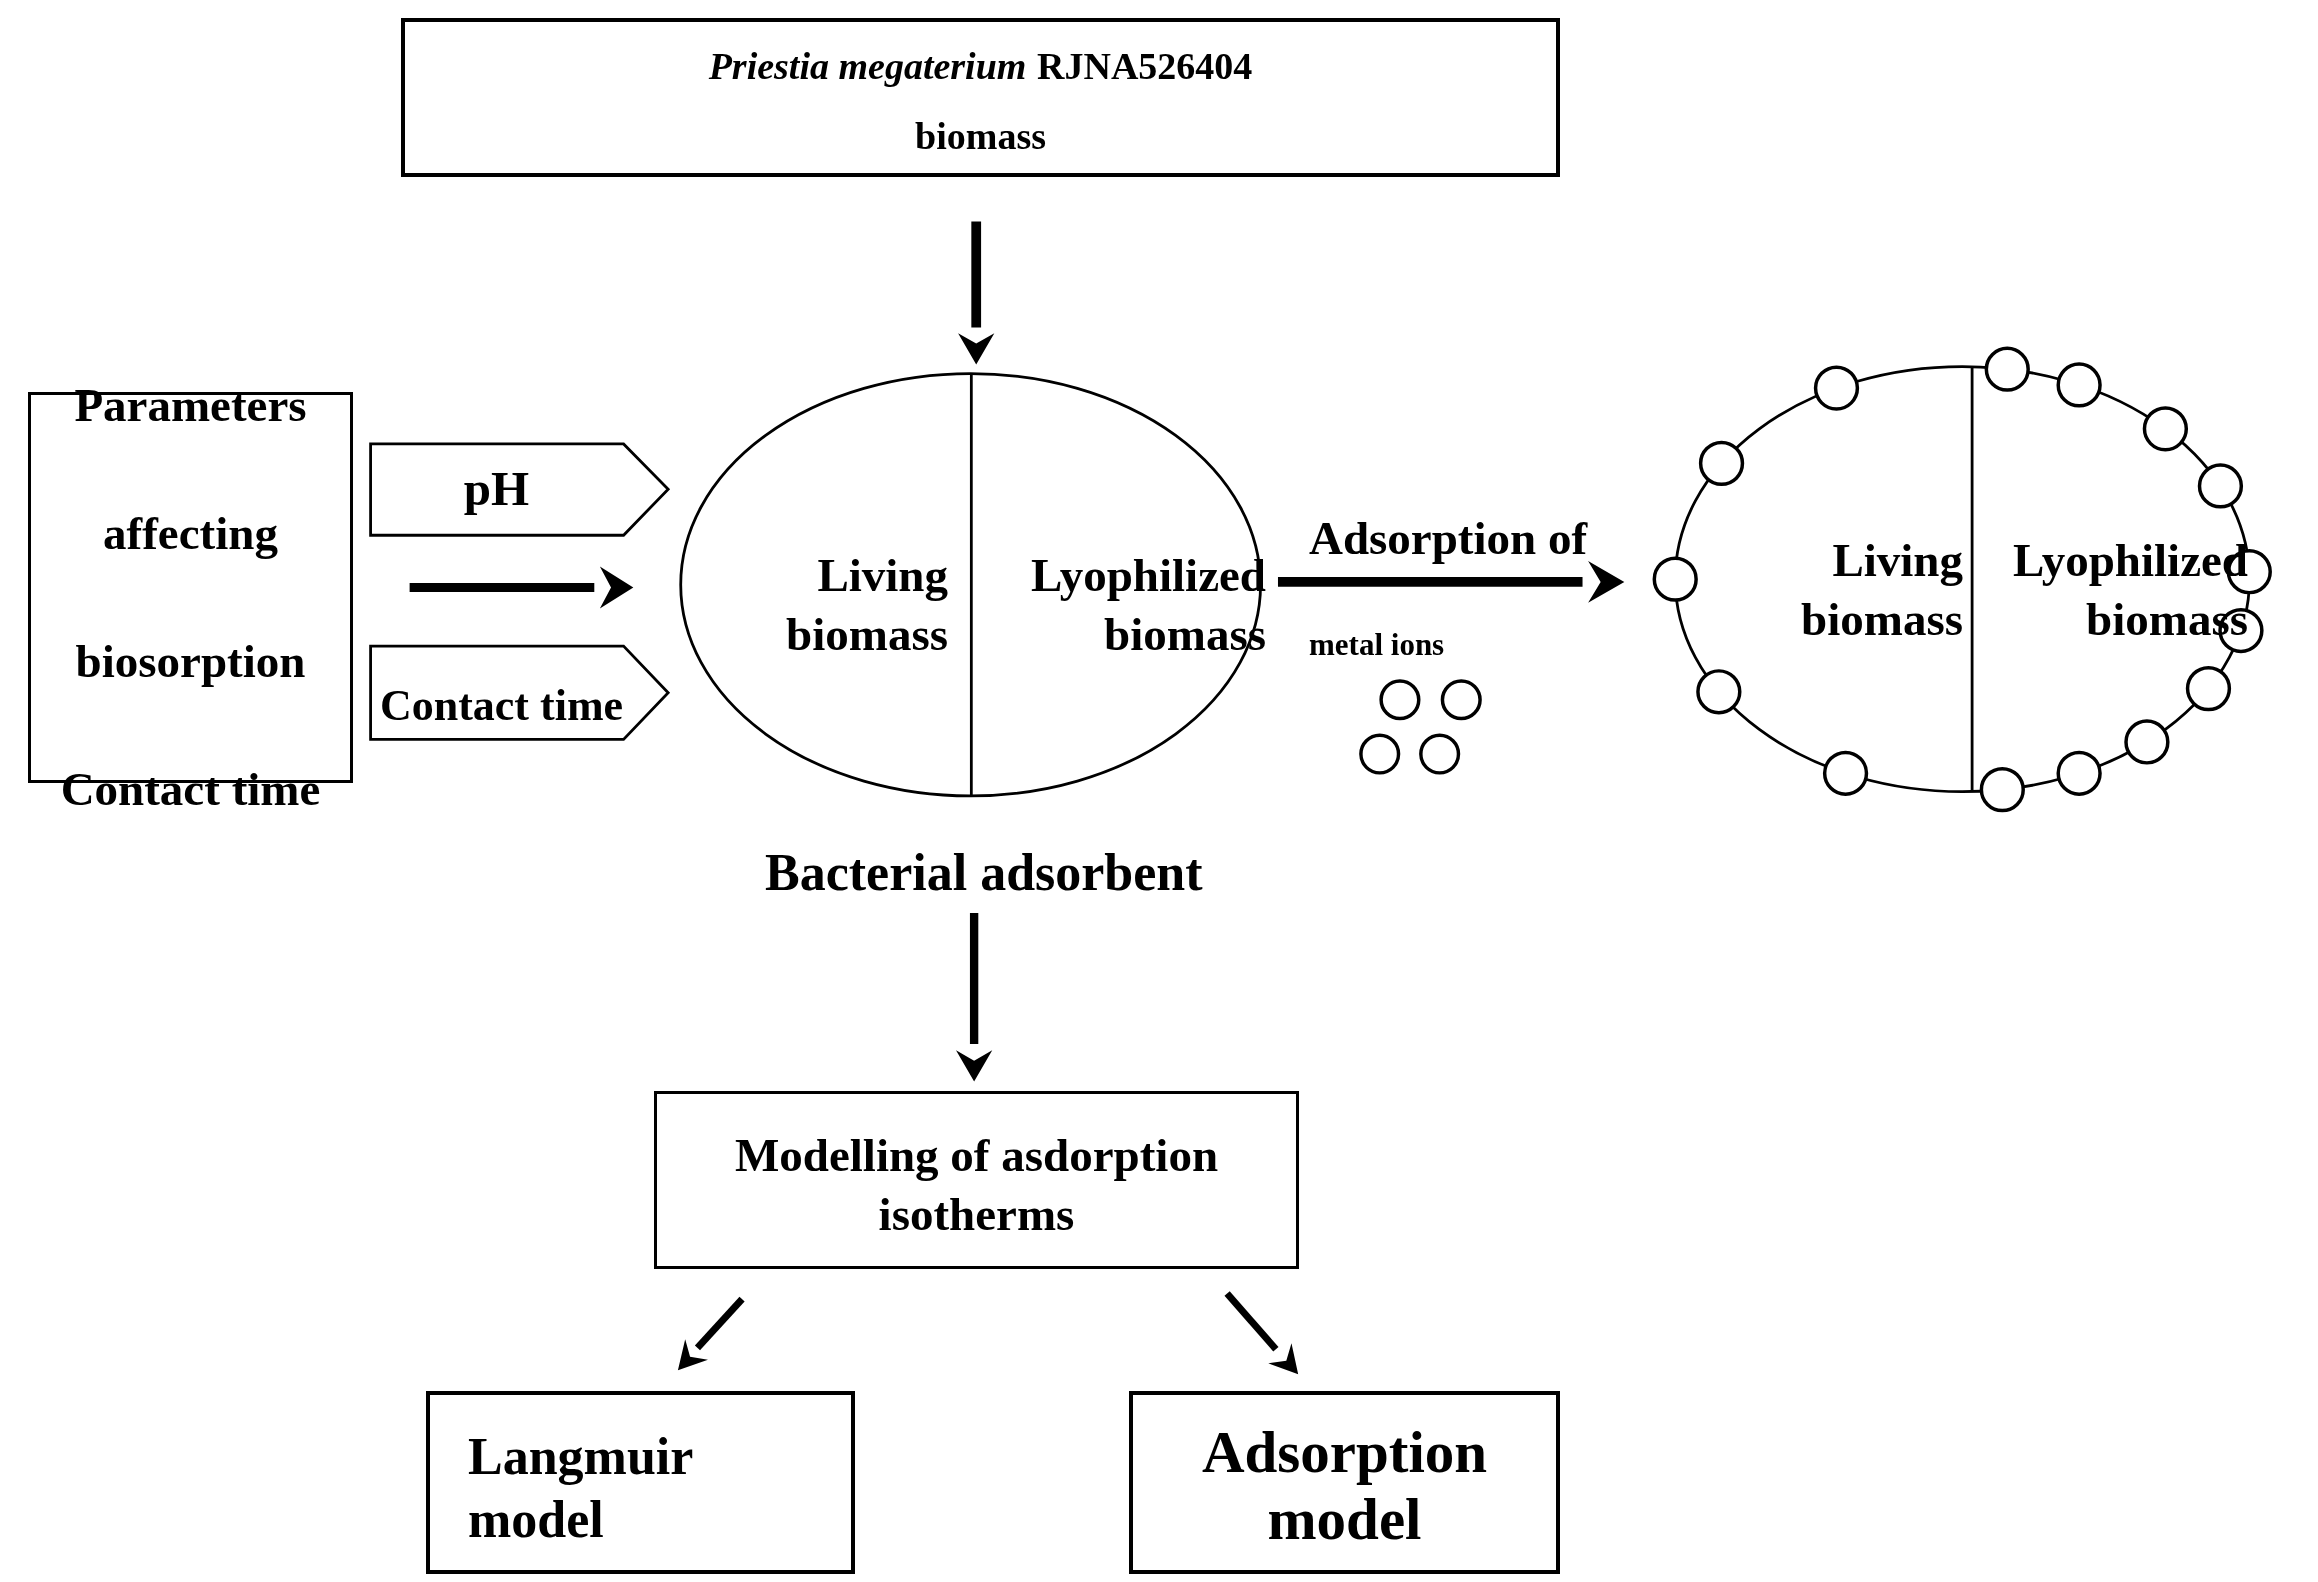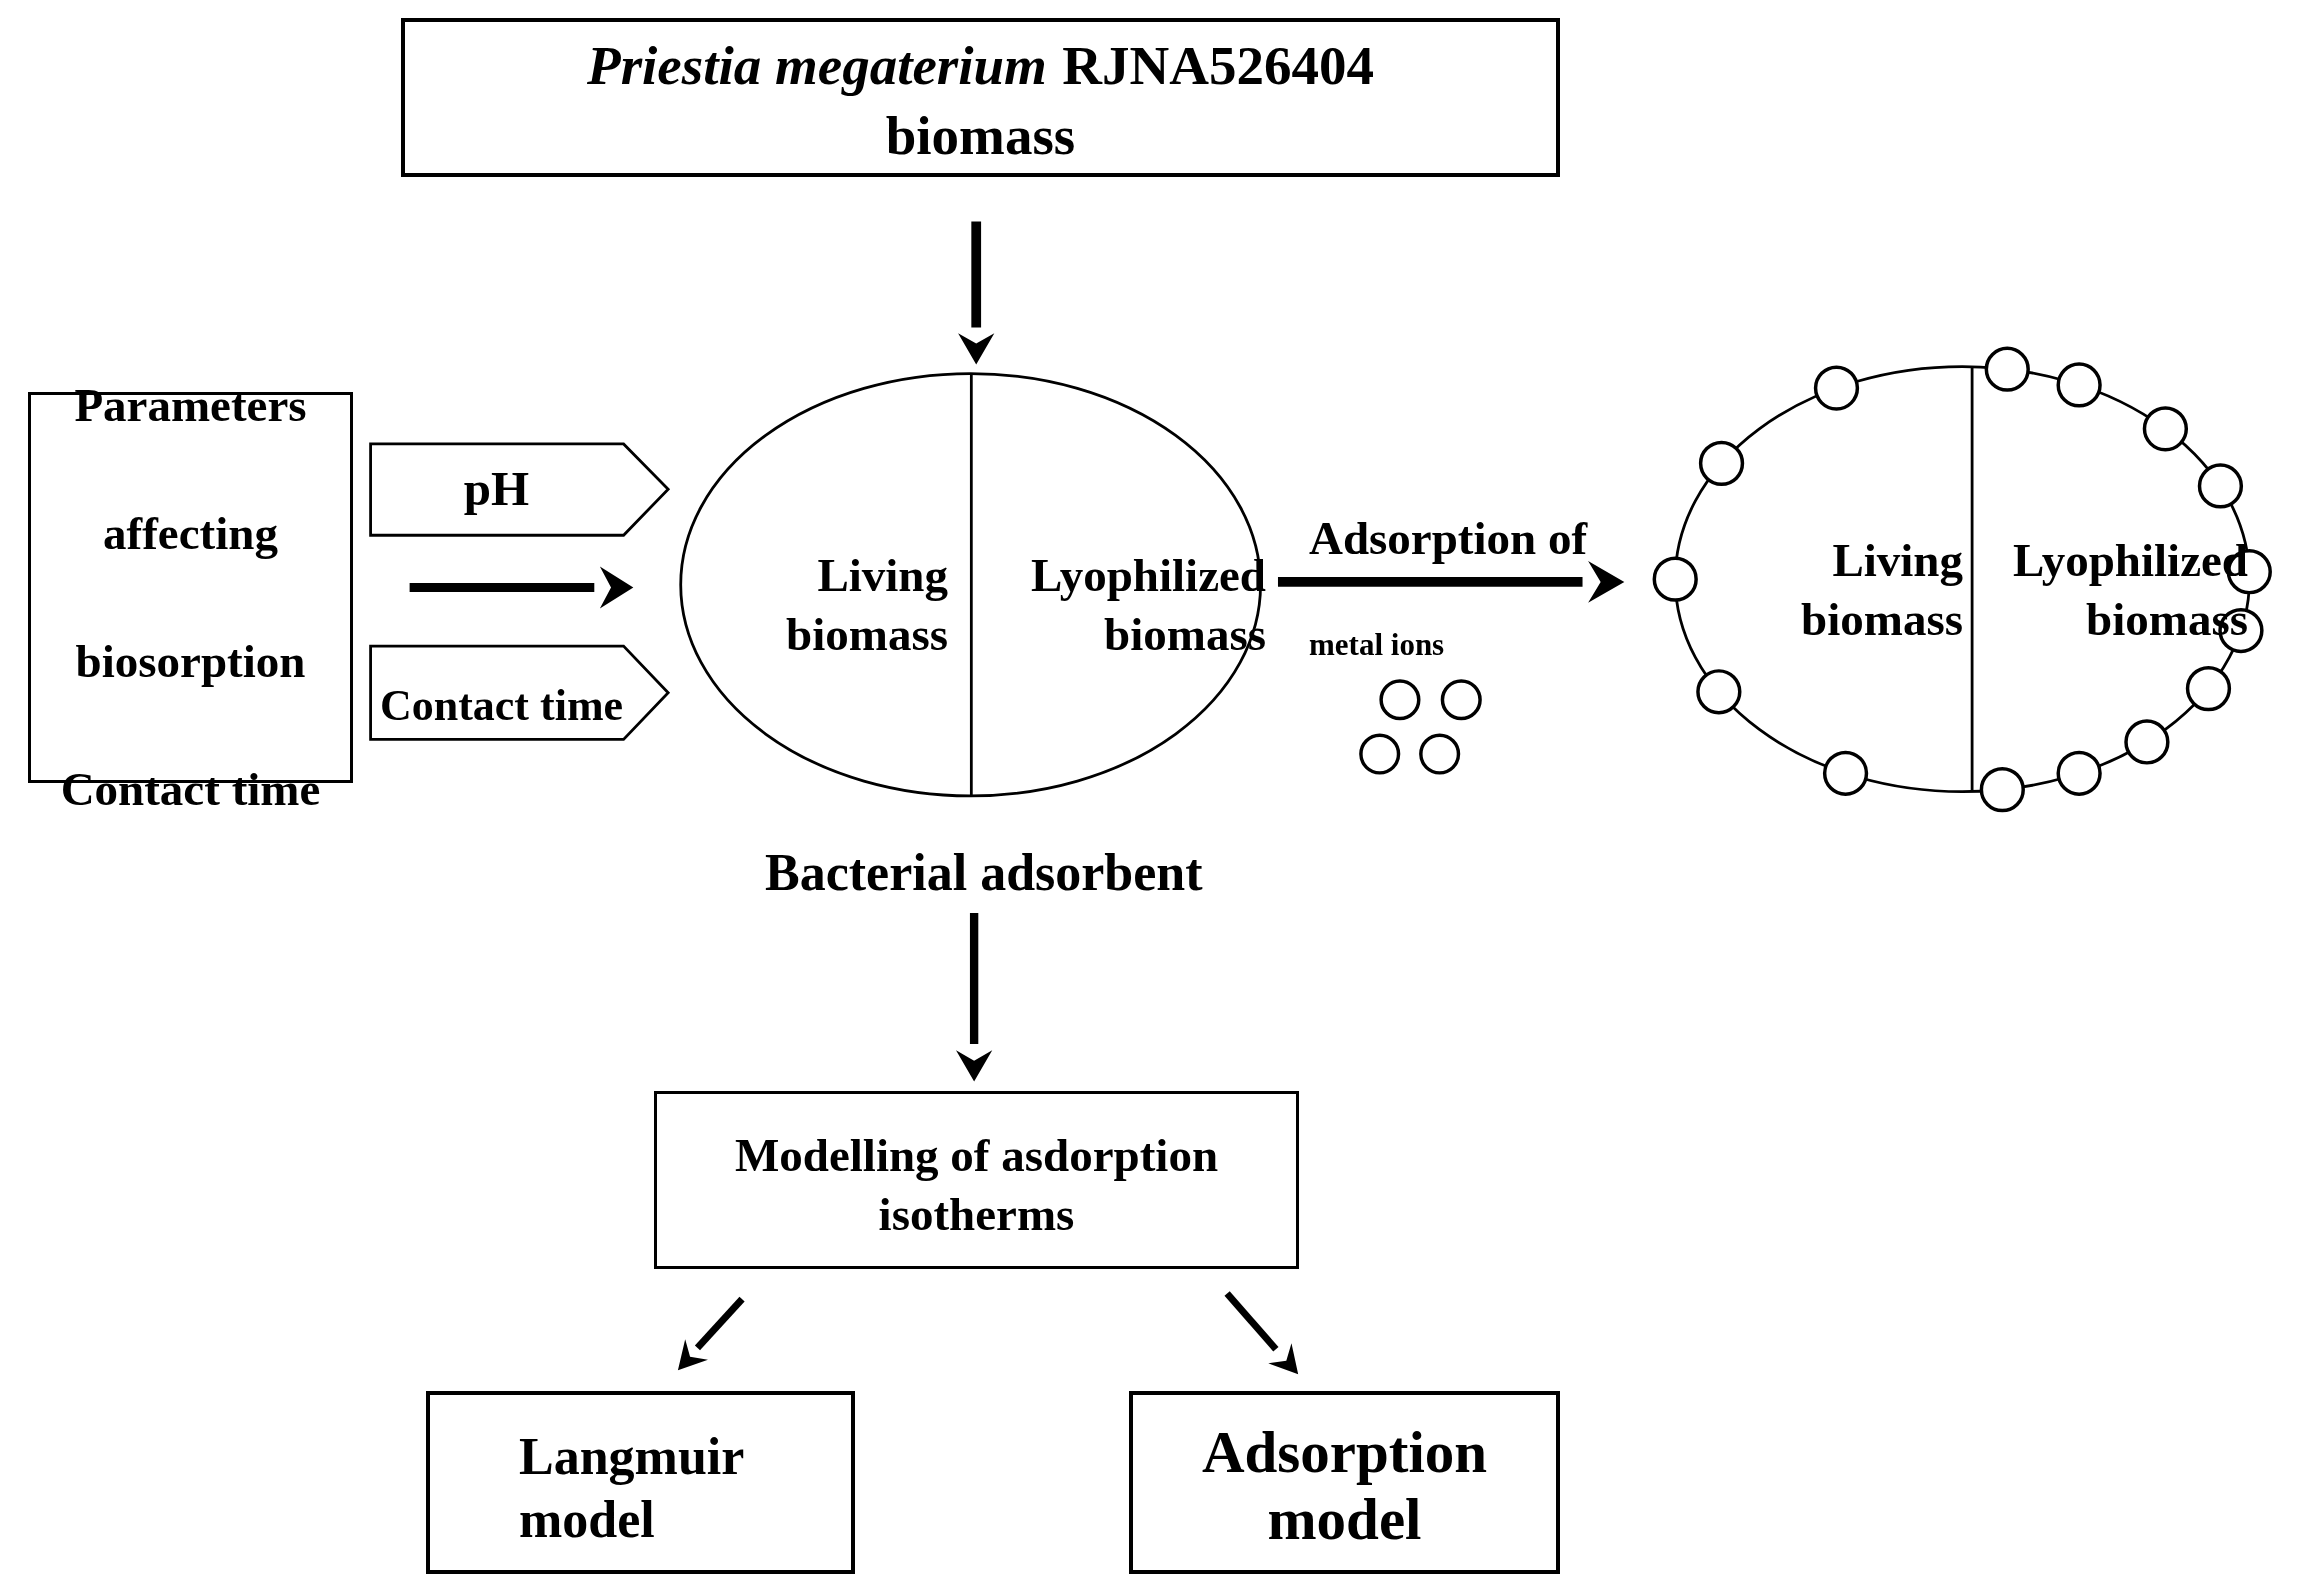--- a/index.html
+++ b/index.html
@@ -24,21 +24,21 @@
     background:#ffffff;
     border:3.5px solid var(--ink,#000000);
     display:flex; flex-direction:column;
     align-items:center; justify-content:center;
     text-align:center;
     color:var(--ink,#000000);
   }
   .lbl { position:absolute; color:var(--ink,#000000); text-align:center; white-space:nowrap; }
 
   #title-box { left:401px; top:18px; width:1159px; height:159px; border-width:4.2px;
-               font-size:55px; line-height:70px; padding-top:7px; }
+               font-size:38px; line-height:70px; padding-top:7px; }
   #title-box .species { font-style:italic; margin-right:0.28em; }
 
   #params-box { left:28px; top:392px; width:325px; height:391px;
                 font-size:47px; line-height:97px; padding-top:19.5px;gap:31px; }
 
   #ph-label      { left:370px; top:461px;  width:253px; font-size:49px; line-height:56px; }
   #contact-label { left:370px; top:678px;  width:263px; font-size:44px; line-height:56px; }
 
   .ellipse-label { line-height:59px; font-size:47px; position:absolute; text-align:right;
                    color:var(--ink,#000000); }
@@ -49,21 +49,21 @@
 
   #bacterial-caption { left:765px; top:845px; width:418px; font-size:52px; line-height:56px; }
 
   #adsorption-line1 { left:1309px; top:510px; font-size:47px; line-height:56px; text-align:left; }
   #adsorption-line2 { left:1309px; top:617px; font-size:31px; line-height:56px; text-align:left; }
 
   #modelling-box  { left:654px;  top:1091px; width:645px; height:178px;
                     font-size:47px; line-height:59px; padding-top:9.8px; }
   #langmuir-box   { left:426px;  top:1391px; width:429px; height:183px; border-width:4.2px;
                     font-size:52px; line-height:63px;
-                    align-items:flex-start; text-align:left; padding-left:89px; padding-top:11px; }
+                    align-items:flex-start; text-align:left; padding-left:38px; padding-top:11px; }
   #freundlich-box { left:1129px; top:1391px; width:431px; height:183px; border-width:4.2px;
                     font-size:59px; line-height:67px; padding-top:7px; }
 </style>
 </head>
 <body style="--ink: #000000; --bg: #ffffff;">
 
 <div id="canvas">
 
   <svg class="layer" viewBox="0 0 3326 2270">
 

